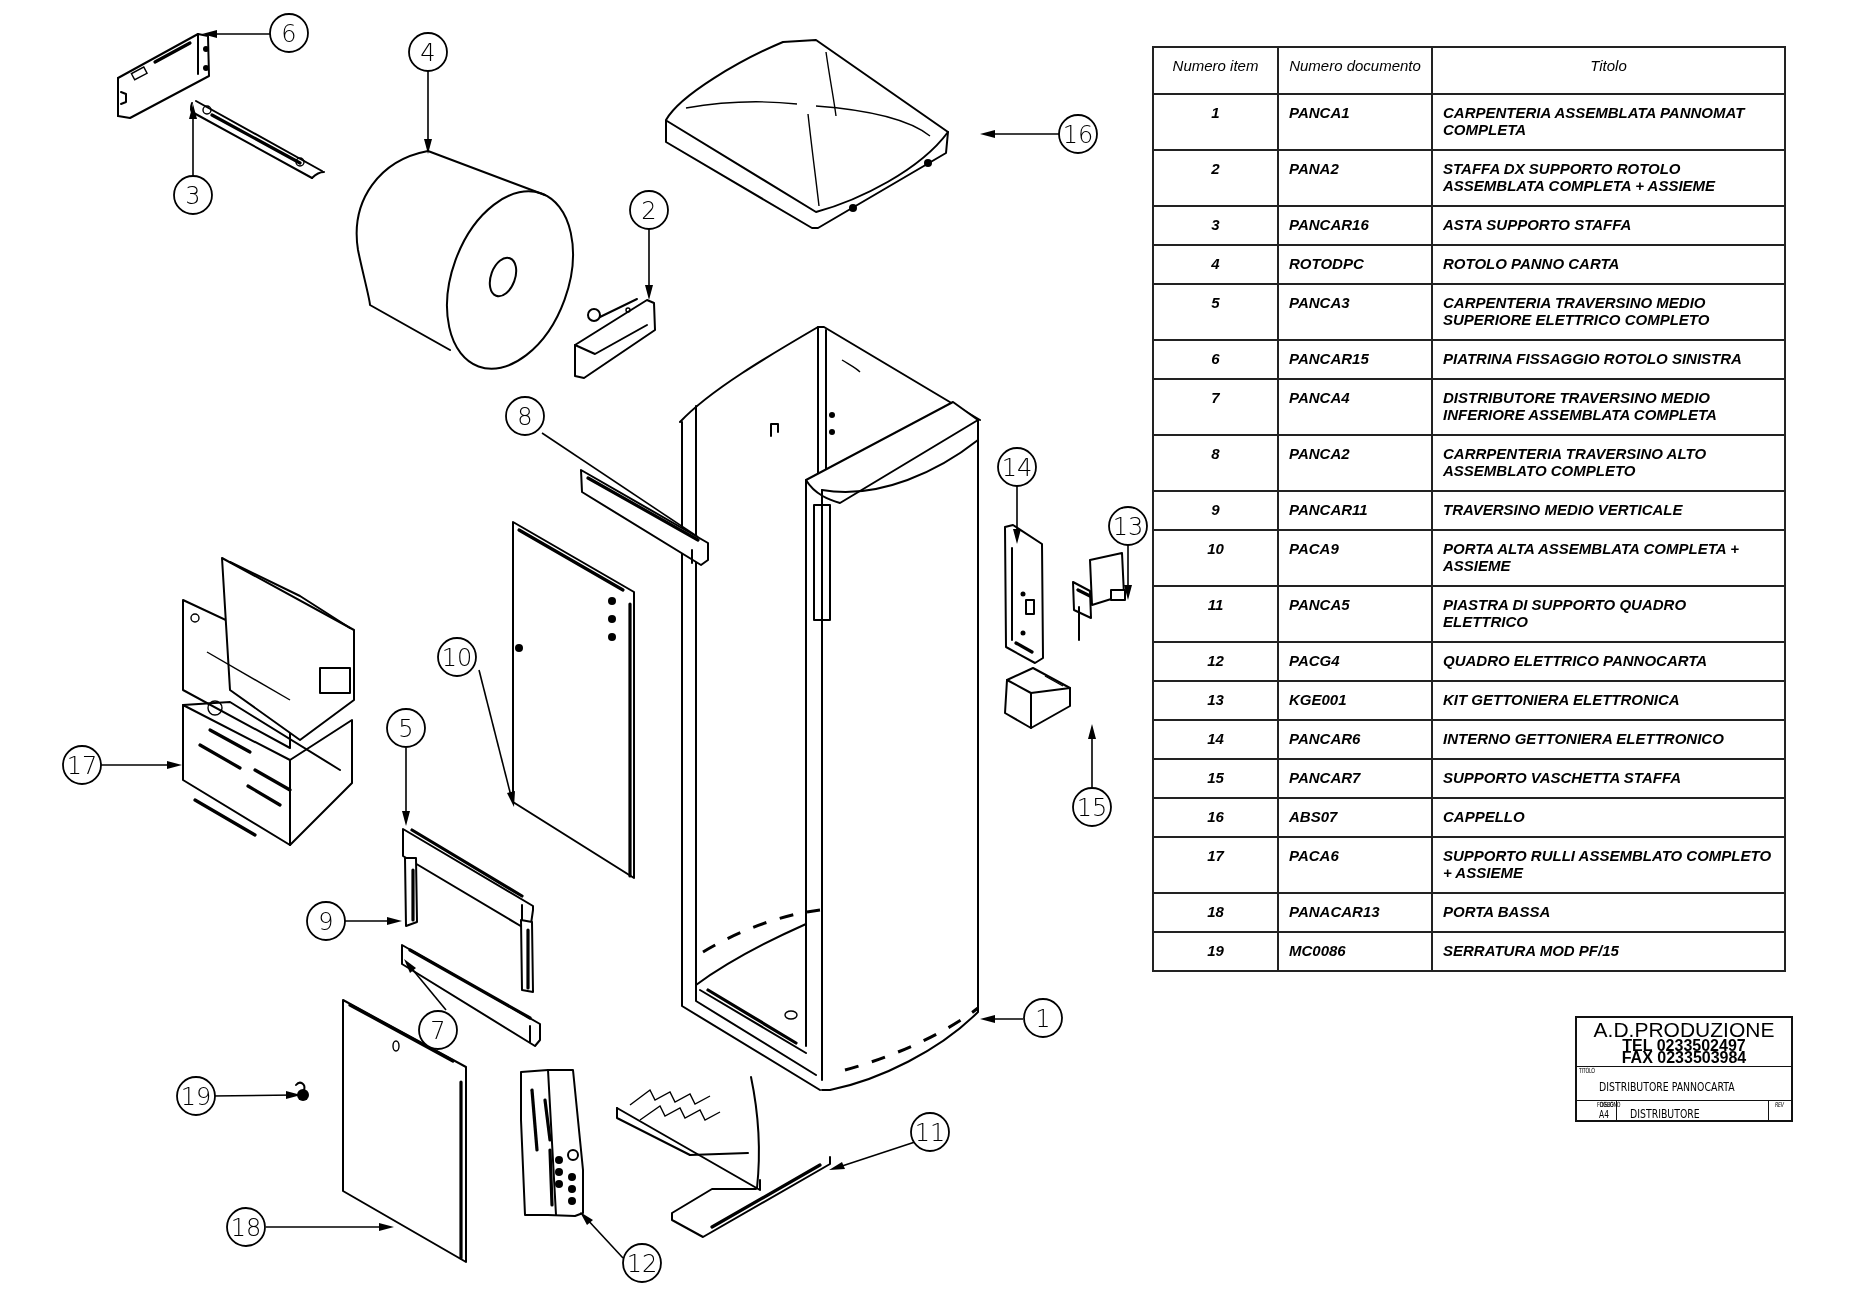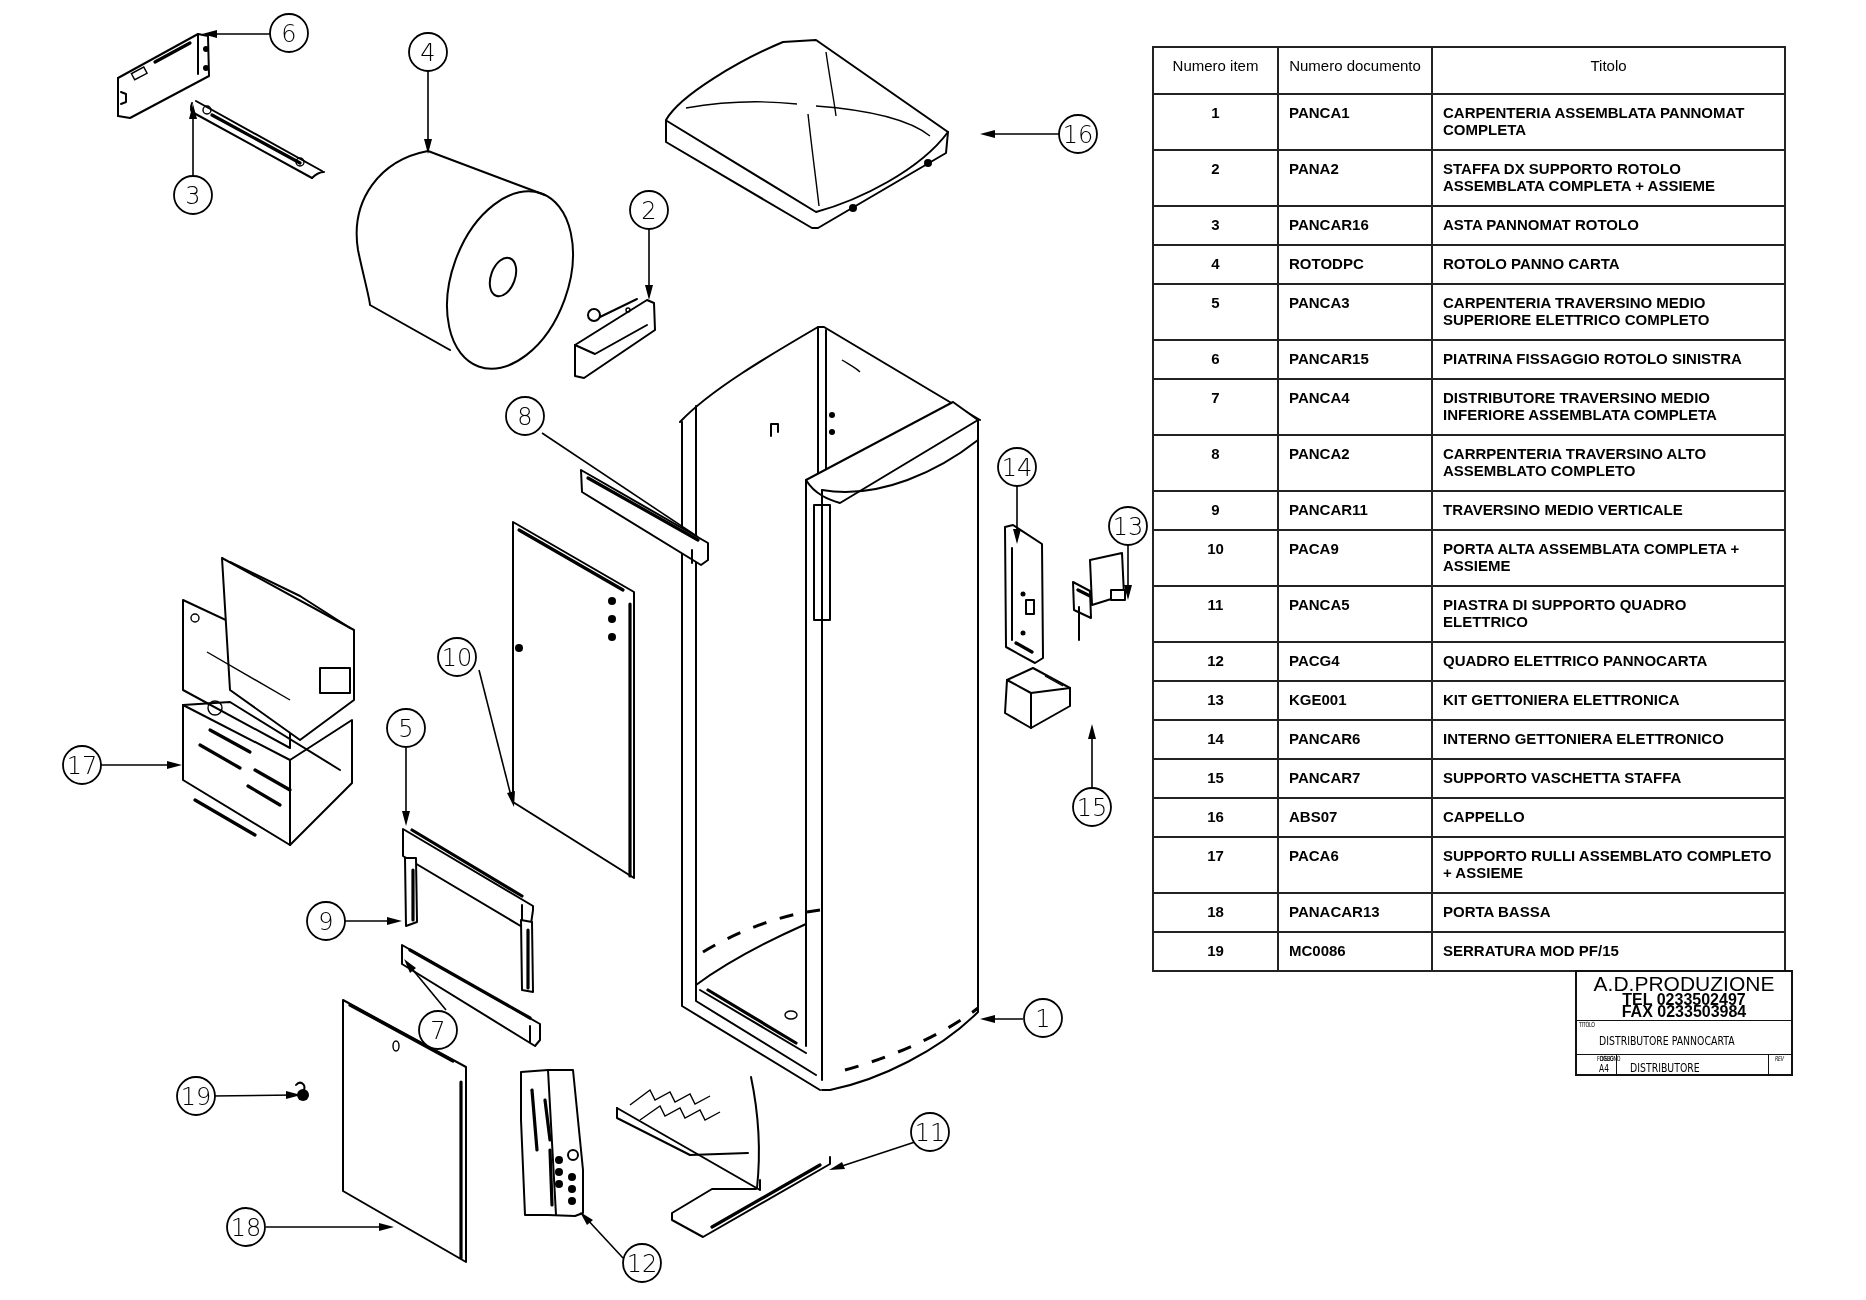--- a/index.html
+++ b/index.html
@@ -10,32 +10,32 @@
   #drawing .heavy { fill: none; stroke: #000; stroke-width: 3.2; stroke-linecap: round; }
   #drawing .dash { fill: none; stroke: #000; stroke-width: 3; stroke-dasharray: 14 14; }
   #drawing .fillb { fill: #000; stroke: none; }
   #drawing .face { fill: #fff; stroke: #000; stroke-width: 2; stroke-linejoin: round; }
   .callout-circle { fill: #fff; stroke: #000; stroke-width: 1.8; }
   .callout-text { font-family: "DejaVu Sans", sans-serif; font-weight: 200; font-size: 24px; fill: #000; }
   .leader { stroke: #000; stroke-width: 1.6; fill: none; }
   .arrowhead { fill: #000; }
 
   
-  #parts-table { position: absolute; left: 1152px; top: 46px; width: 632px; border-collapse: collapse; table-layout: fixed; font-size: 15px; }
+  #parts-table { position: absolute; left: 1152px; top: 46px; width: 632px; border-collapse: collapse; table-layout: fixed; font-size: 15px; font-style: italic; }
   #parts-table th, #parts-table td { border: 2px solid #222; vertical-align: top; padding: 9px 10px 0 10px; line-height: 17px; }
   #parts-table th { font-weight: 400; text-align: center; height: 47px; box-sizing: border-box; font-size: 15px; }
   #parts-table td { font-weight: 700; height: 56px; box-sizing: border-box; }
   #parts-table td.num { text-align: center; }
   #parts-table tr.short td { height: 39px; }
   #parts-table col.c1 { width: 125px; }
   #parts-table col.c2 { width: 154px; }
   #parts-table col.c3 { width: 353px; }
 
   
-  #title-block { position: absolute; left: 1575px; top: 970px; width: 218px; height: 106px; border: 2px solid #111; box-sizing: border-box; }
+  #title-block { position: absolute; left: 1575px; top: 1016px; width: 218px; height: 106px; border: 2px solid #111; box-sizing: border-box; }
   #title-block .company { position: absolute; left: 0; top: 0; width: 100%; height: 48px; border-bottom: 1.5px solid #111; text-align: center; }
   #title-block .company-name { display: block; font-family: "Liberation Sans", sans-serif; font-size: 21px; line-height: 20px; margin-top: 2px; }
   #title-block .company-tel, #title-block .company-fax { display: block; font-family: "Liberation Sans", sans-serif; font-weight: 700; font-size: 16px; line-height: 12px; }
   #title-block .titolo-area { position: absolute; left: 0; top: 48px; width: 100%; height: 34px; border-bottom: 1.5px solid #111; }
   #title-block .small-label { position: absolute; font-family: "DejaVu Sans Condensed", "DejaVu Sans", sans-serif; font-size: 7px; letter-spacing: -0.3px; transform: scaleX(0.75); transform-origin: left top; }
   #title-block .titolo-value { position: absolute; left: 22px; top: 13px; font-family: "DejaVu Sans", sans-serif; font-size: 13px; transform: scaleX(0.72); transform-origin: left top; white-space: nowrap; }
   #title-block .foglio { position: absolute; left: 0; top: 82px; width: 20px; height: 22px; border-right: 1.5px solid #111; margin-left: 19px; }
   #title-block .disegno { position: absolute; left: 21px; top: 82px; width: 170px; height: 22px; border-right: 1.5px solid #111; text-decoration: underline; }
   #title-block .rev { position: absolute; left: 192px; top: 82px; width: 24px; height: 24px; font-style: italic; }
   #title-block .foglio-value { position: absolute; left: 3px; top: 9px; font-family: "DejaVu Sans", sans-serif; font-size: 10px; transform: scaleX(0.75); transform-origin: left top; }
@@ -372,21 +372,21 @@
         <td>CARPENTERIA ASSEMBLATA PANNOMAT COMPLETA</td>
       </tr>
       <tr>
         <td class="num">2</td>
         <td>PANA2</td>
         <td>STAFFA DX SUPPORTO ROTOLO ASSEMBLATA COMPLETA + ASSIEME</td>
       </tr>
       <tr class="short">
         <td class="num">3</td>
         <td>PANCAR16</td>
-        <td>ASTA PANNOMAT ROTOLO</td>
+        <td>ASTA SUPPORTO STAFFA</td>
       </tr>
       <tr class="short">
         <td class="num">4</td>
         <td>ROTODPC</td>
         <td>ROTOLO PANNO CARTA</td>
       </tr>
       <tr>
         <td class="num">5</td>
         <td>PANCA3</td>
         <td>CARPENTERIA TRAVERSINO MEDIO SUPERIORE ELETTRICO COMPLETO</td>

